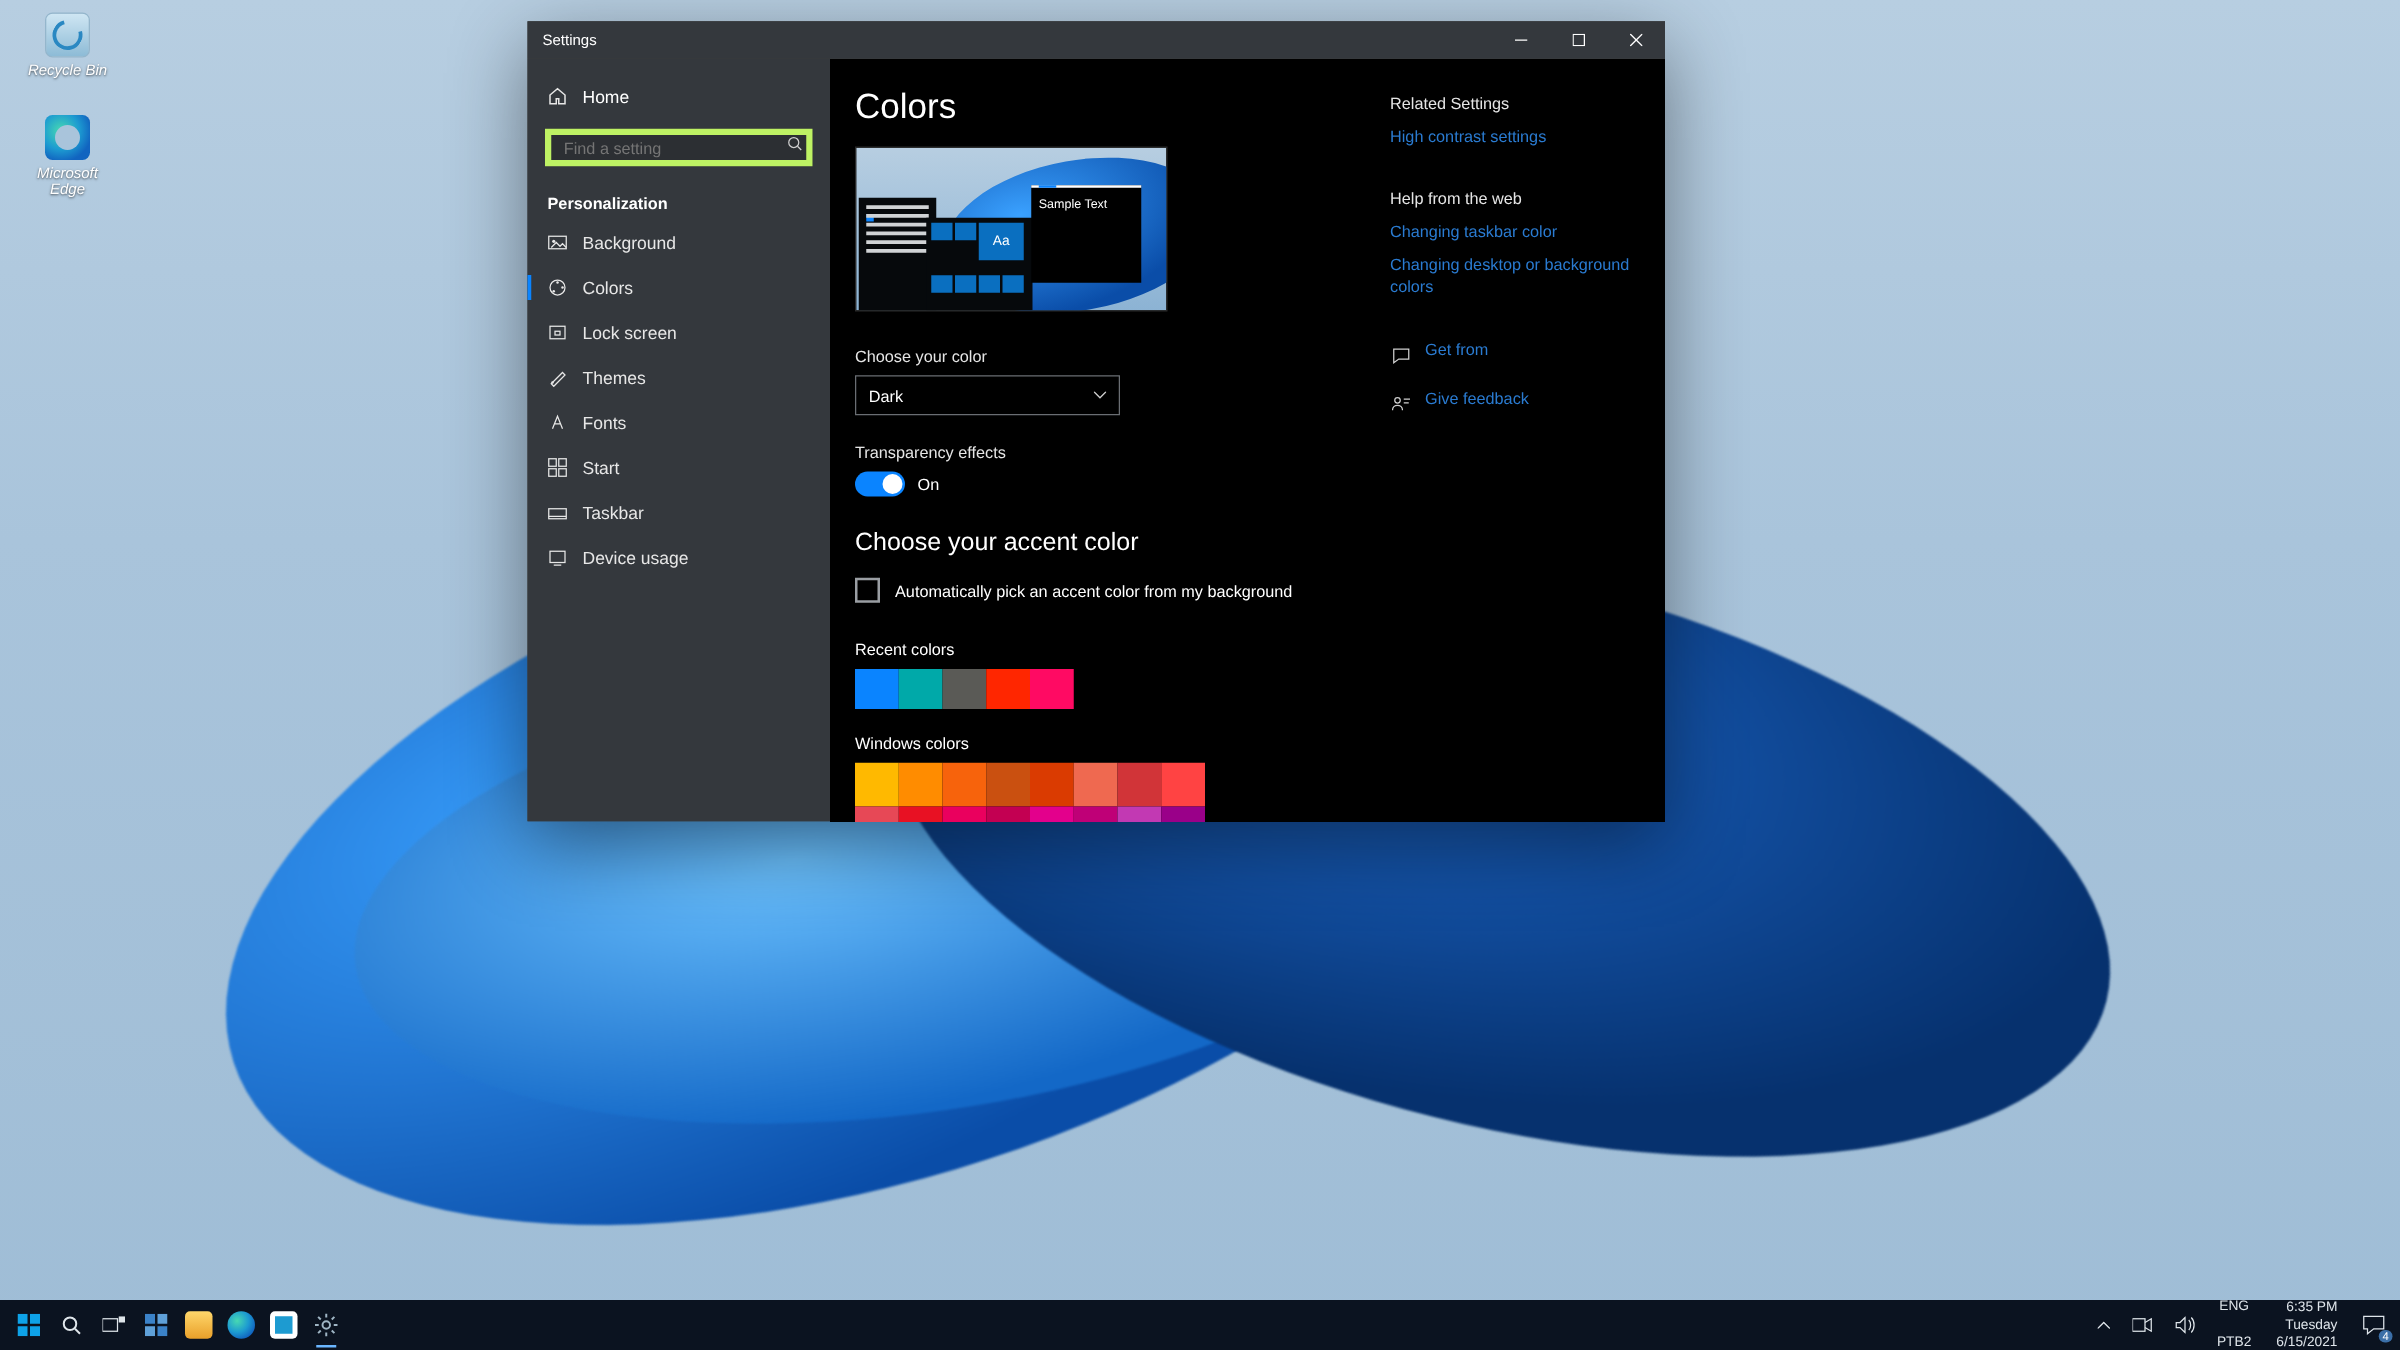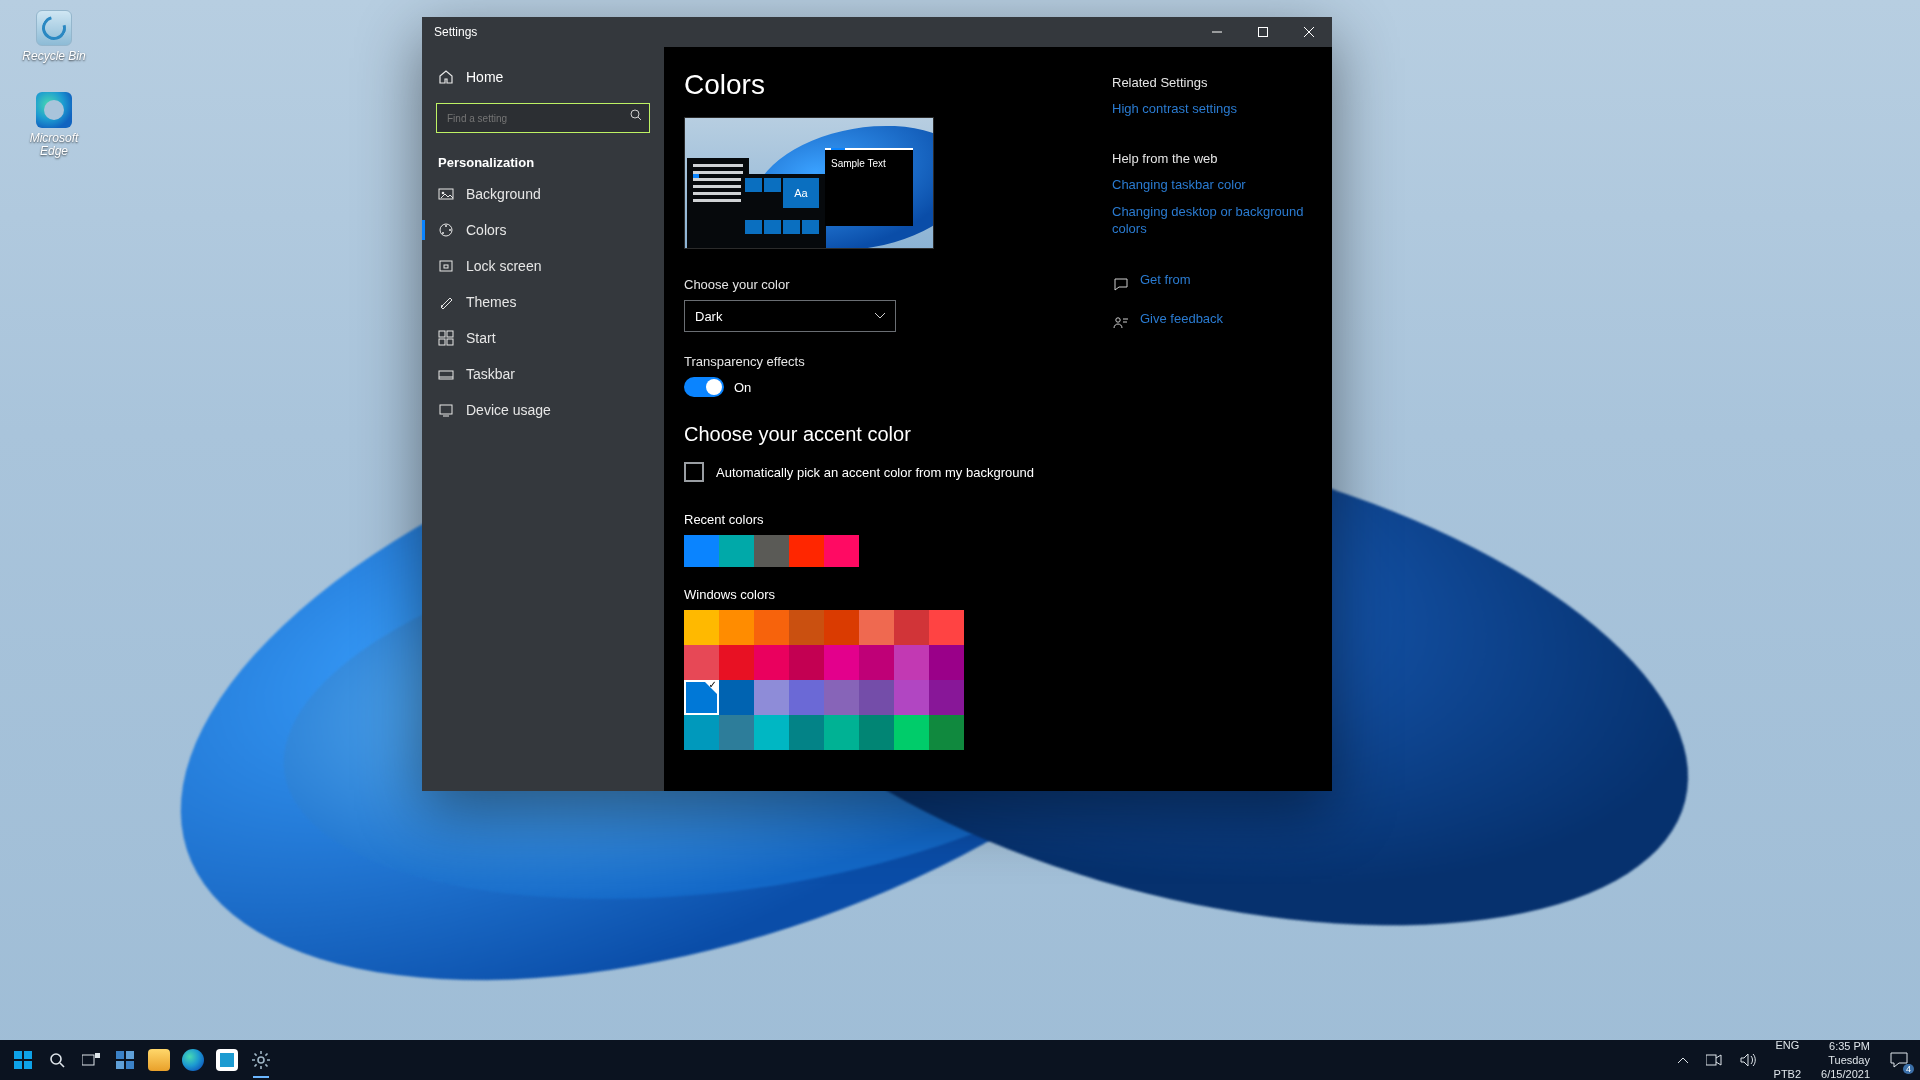--- a/index.html
+++ b/index.html
@@ -17,29 +17,29 @@
   .desktop-icons { position:absolute; top:6px; left:16px; z-index:1;font-style:italic; }
   .dicon { width:76px; height:74px; display:flex; flex-direction:column; align-items:center; justify-content:flex-start; padding-top:4px; margin-bottom:8px; cursor:default; }
   .dicon .glyph { width:36px; height:36px; border-radius:6px; display:flex; align-items:center; justify-content:center; }
   .recycle { background:linear-gradient(180deg,#cfe6f3,#8dbbd6); border:1px solid #94b6cc; position:relative; }
   .recycle::after{content:"";position:absolute;width:18px;height:18px;border:3px solid #2a88c2;border-top-color:transparent;border-radius:50%;transform:rotate(30deg);}
   .edge { background:radial-gradient(circle at 35% 35%,#47d9b2,#1d9bd1 45%,#1164c0 75%); position:relative; }
   .edge::after{content:"";position:absolute;width:20px;height:20px;border-radius:50%;background:#a9c4db;left:8px;top:8px;}
   .dicon .lbl { font-size:12px; color:#fff; text-shadow:0 1px 2px rgba(0,0,0,.7); text-align:center; margin-top:4px; line-height:13px; }
 
   
-  .win { position:absolute; left:422px; top:17px; width:910px; height:774px; background:#404040; z-index:5; box-shadow:0 20px 60px rgba(0,0,0,.45); display:flex; flex-direction:column; }
+  .win { position:absolute; left:422px; top:17px; width:910px; height:640px; background:#404040; z-index:5; box-shadow:0 20px 60px rgba(0,0,0,.45); display:flex; flex-direction:column; }
   .titlebar { height:30px; display:flex; align-items:center; padding-left:12px; background:#34383d; color:#fff; font-size:12px; position:relative; }
   .titlebar .tbtns { position:absolute; right:0; top:0; height:30px; display:flex; }
   .tb { width:46px; height:30px; display:flex; align-items:center; justify-content:center; color:#fff; }
   .win-body { flex:1; display:flex; min-height:0; }
   .sidebar { width:242px; background:#34383d; color:#fff; display:flex; flex-direction:column; padding-top:12px; }
   .home { display:flex; align-items:center; gap:12px; padding:10px 16px; font-size:14px; }
   .searchwrap { padding:8px 14px; }
-  .search { width:100%; height:30px; background:#2c2f33; border:1px solid #bef264; color:#fff; font-size:10px; padding:0 30px 0 10px; position:relative; }
+  .search { width:100%; height:30px; background:#2c2f33; border:5px solid #bef264; color:#fff; font-size:13px; padding:0 30px 0 10px; position:relative; }
   .searchwrap { position:relative; }
   .searchwrap .sicon { position:absolute; right:22px; top:14px; color:#cfcfcf; font-size:12px; }
   .section-hdr { padding:14px 16px 6px; font-size:13px; font-weight:600; }
   .navlist { display:flex; flex-direction:column; }
   .navitem { display:flex; align-items:flex-start; gap:12px; padding:10px 16px; font-size:14px; color:#e7e7e7; position:relative; }
   .navitem.active::before { content:""; position:absolute; left:0; top:8px; bottom:8px; width:3px; background:#0a84ff; }
   .navitem .nicon { width:16px; height:16px; display:flex; align-items:center; justify-content:center; color:#e7e7e7; }
 
   .content { flex:1; background:#000; color:#fff; overflow:auto; padding:22px 20px 0 20px; display:flex; min-height:0;}
   .main { flex:1; padding-right:24px;}
@@ -189,20 +189,28 @@
             <span>Lock screen</span>
           </div>
           <div class="navitem">
             <span class="nicon">
               <svg width="16" height="16" viewBox="0 0 16 16">
                 <path d="M3 13L12 4l2 2-9 9z" fill="none" stroke="#e7e7e7"></path>
                 <circle cx="4" cy="12" r="1" fill="#e7e7e7"></circle>
               </svg>
             </span>
             <span>Themes</span>
+          </div>
+          <div class="navitem">
+            <span class="nicon">
+              <svg width="16" height="16" viewBox="0 0 16 16">
+                <path d="M4 13L8 3l4 10M5.5 9h5" fill="none" stroke="#e7e7e7"></path>
+              </svg>
+            </span>
+            <span>Fonts</span>
           </div>
           <div class="navitem">
             <span class="nicon">
               <svg width="16" height="16" viewBox="0 0 16 16">
                 <rect x="1" y="1" width="6" height="6" fill="none" stroke="#e7e7e7"></rect>
                 <rect x="9" y="1" width="6" height="6" fill="none" stroke="#e7e7e7"></rect>
                 <rect x="1" y="9" width="6" height="6" fill="none" stroke="#e7e7e7"></rect>
                 <rect x="9" y="9" width="6" height="6" fill="none" stroke="#e7e7e7"></rect>
               </svg>
             </span>

